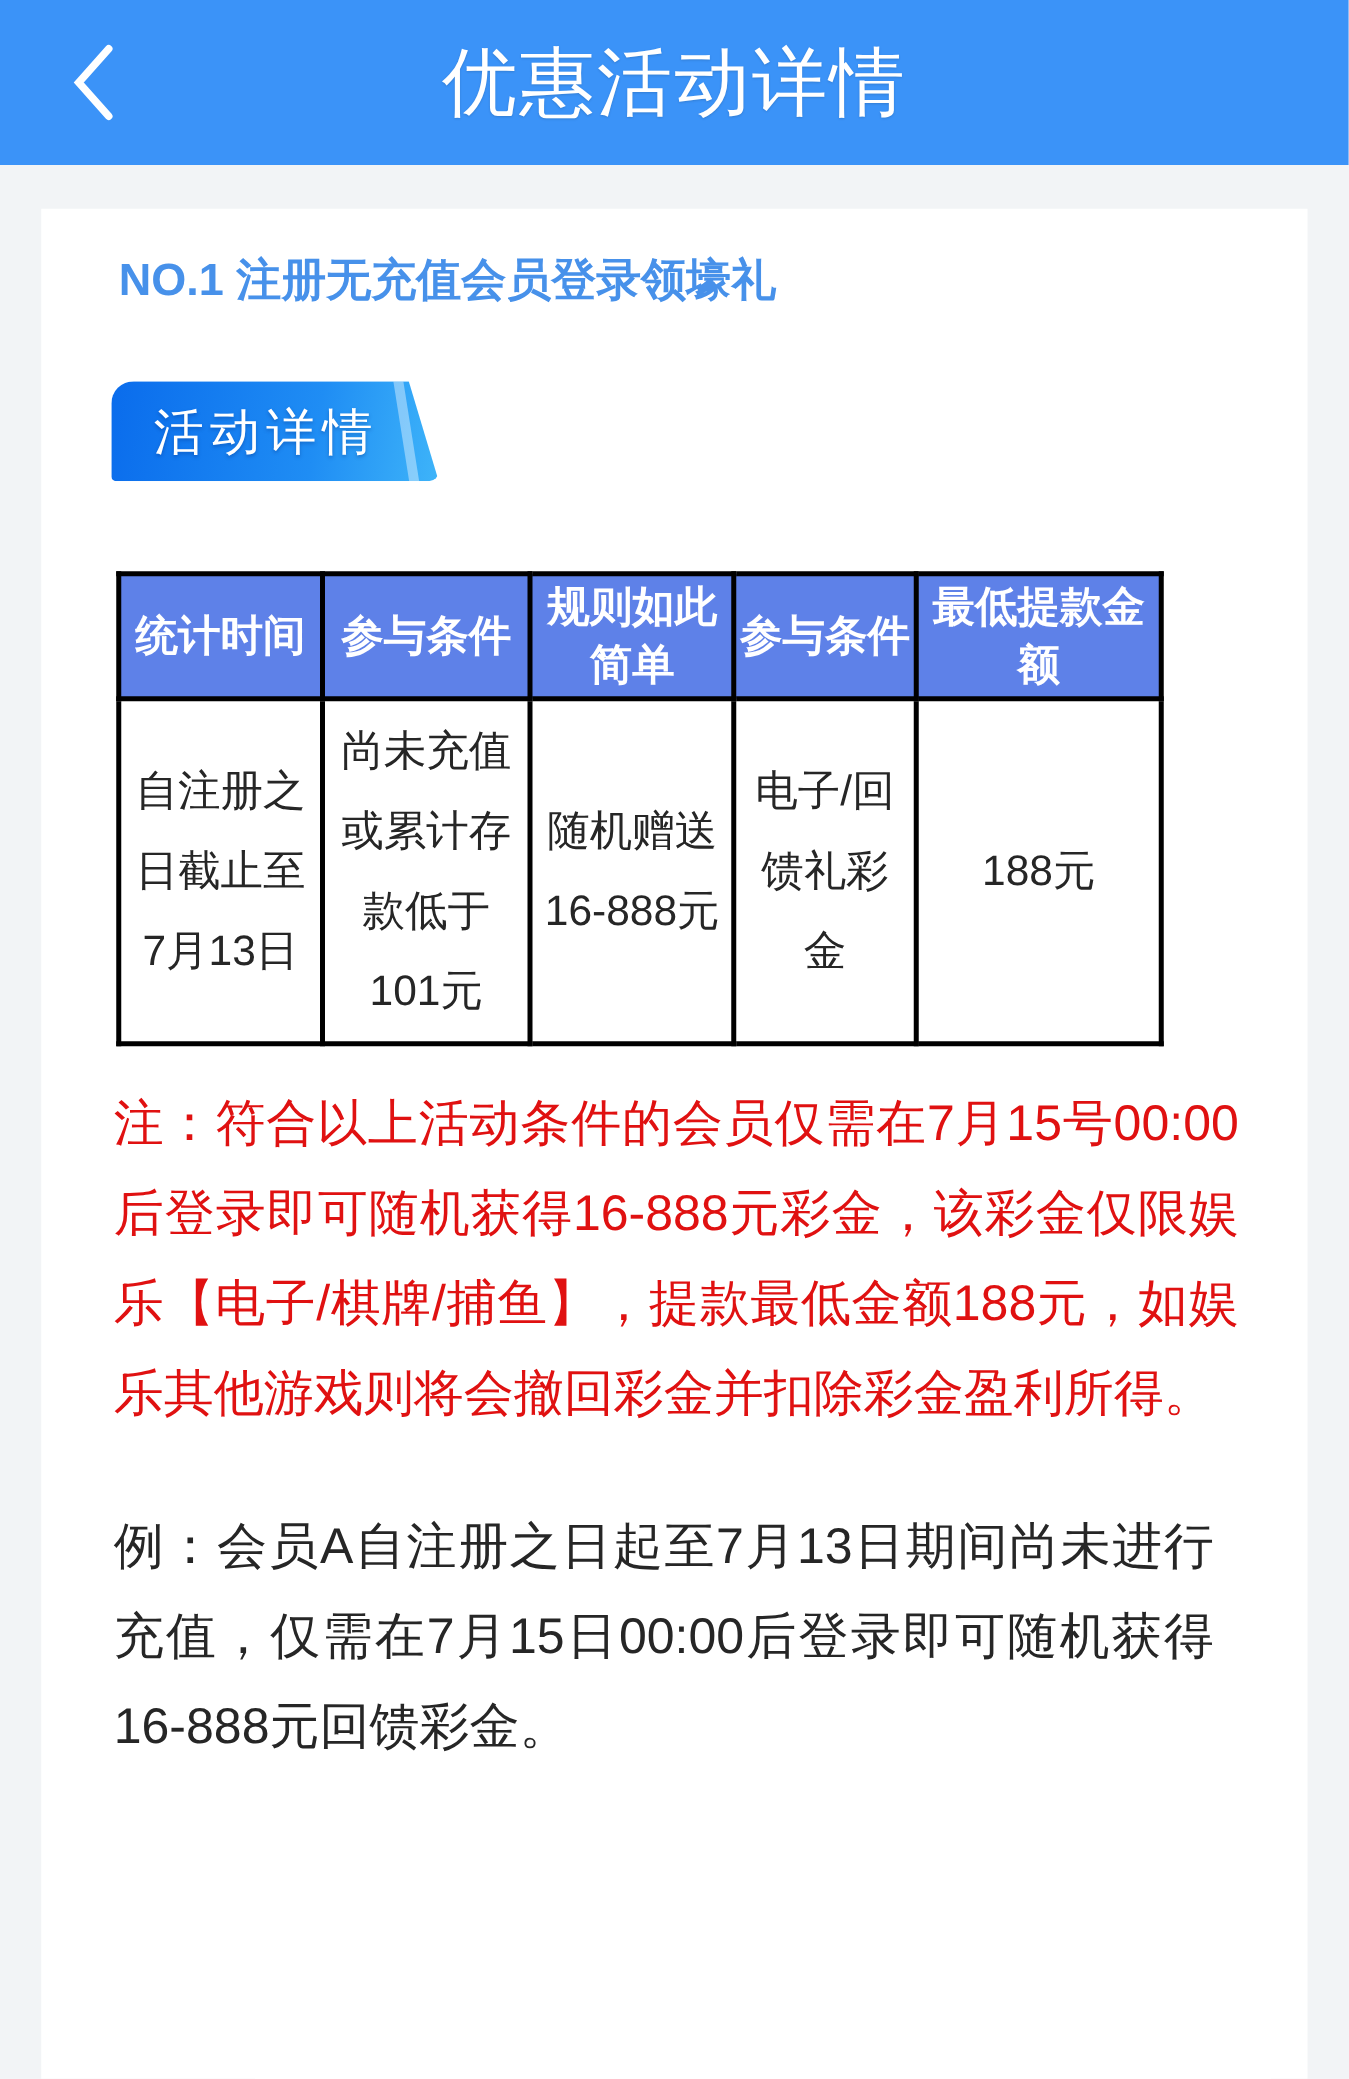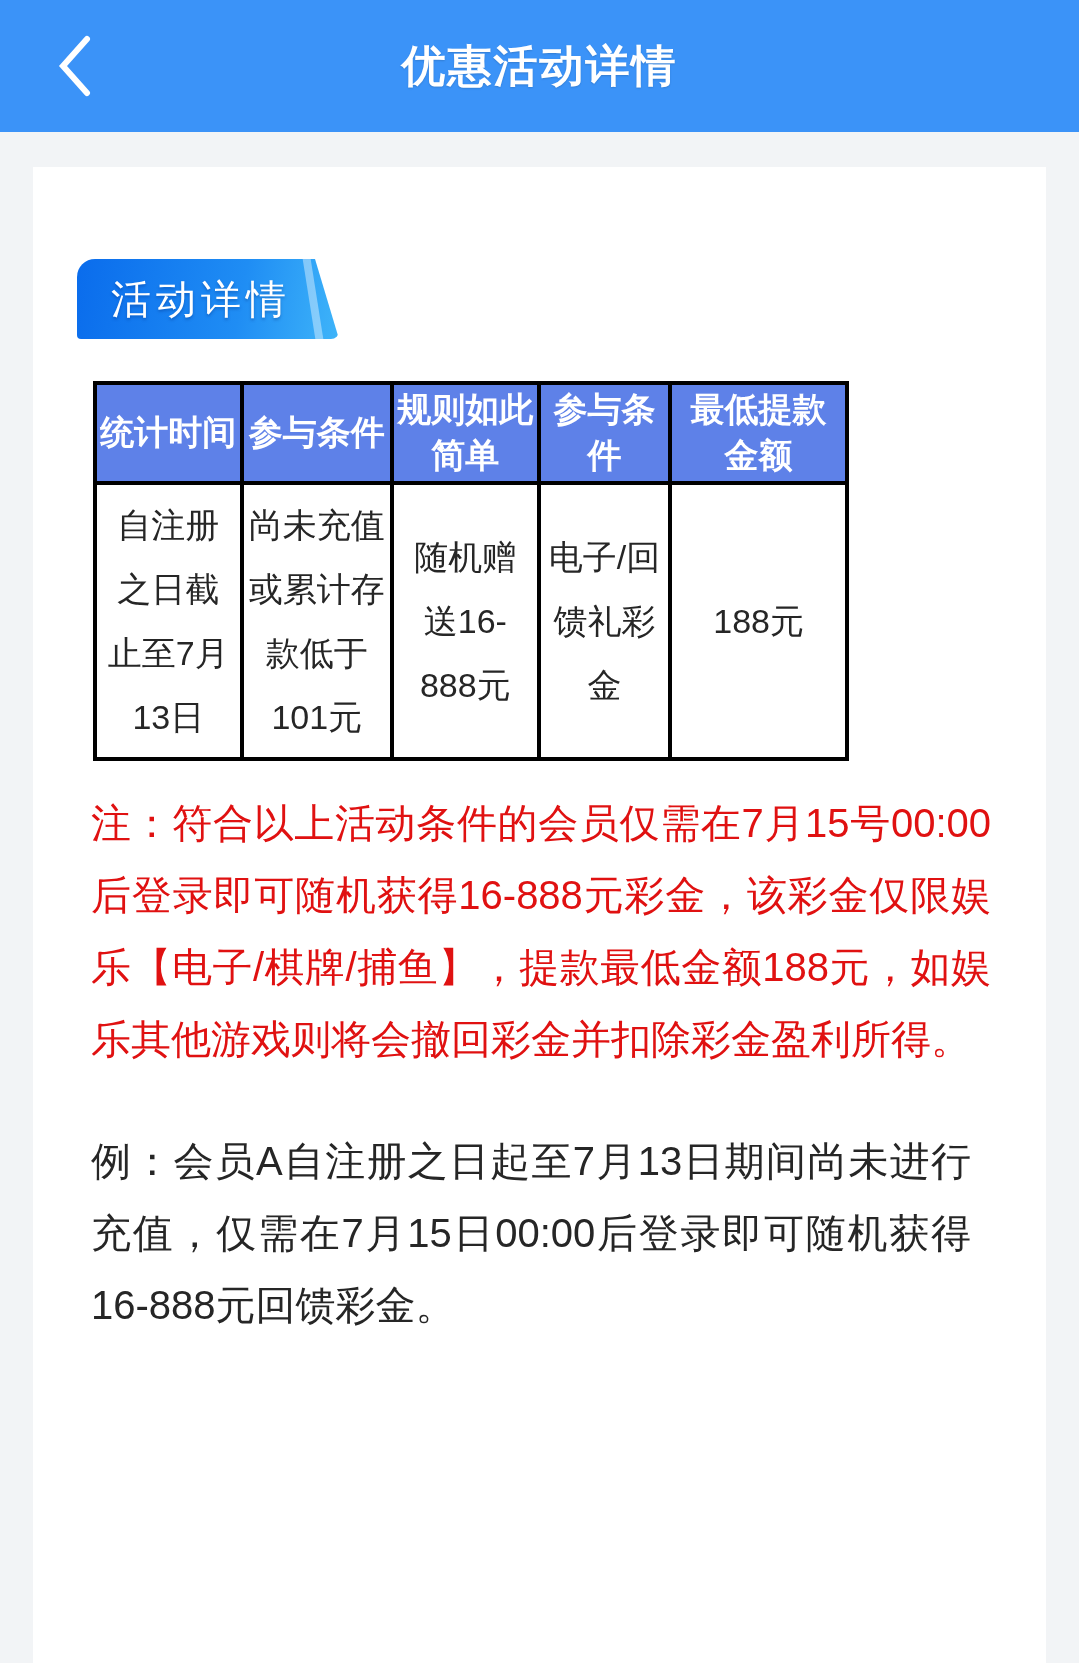--- a/index.html
+++ b/index.html
@@ -21,22 +21,22 @@
   .back-btn {
     position: absolute;
     left: 30px; top: 0;
     width: 90px; height: 132px;
     display: flex; align-items: center; justify-content: center;
     background: transparent; border: none; cursor: pointer;
   }
   .back-btn svg { display: block; }
   .app-title {
     color: #ffffff;
-    font-size: 44px;
-    font-weight: bold;
+    font-size: 60px;
+    font-weight: normal;
     letter-spacing: 2px;
     text-shadow: 0 1px 2px rgba(0,0,0,0.15);
   }
 
   
   .card {
     margin: 35px 33px 0 33px;
     width: 1013px;
     min-height: 1500px;
     background: #ffffff;
@@ -46,21 +46,21 @@
   .section-title {
     color: #4791ea;
     font-size: 36px;
     line-height: 46px;
     padding-left: 32px;
   }
 
   
   .badge {
     position: relative;
-    margin: 58px 0 0 14px;
+    margin: 58px 0 0 26px;
     width: 262px; height: 80px;
     background: linear-gradient(100deg, #0a6cec 0%, #1f8df4 62%, #3eb4f9 100%);
     border-radius: 18px 4px 8px 4px;
     clip-path: polygon(0 0, calc(100% - 24px) 0, 100% 100%, 0 100%);
     display: flex; align-items: center; justify-content: center;
   }
   .badge::before {
     content: "";
     position: absolute;
     right: 22px; top: 0; bottom: 0;
@@ -81,22 +81,22 @@
     margin: 38px 26px 0 58px;
     width: 830px;
     color: #262626;
     font-size: 40px;
     line-height: 68px;
     text-align: justify;
   }
 
   
   .promo-table {
-    margin: 42px 0 0 30px;
-    width: 756px;
+    margin: 72px 0 0 30px;
+    width: 838px;
     border-collapse: collapse;
     table-layout: fixed;
     text-align: center;
   }
   .promo-table th, .promo-table td {
     border: 4px solid #000000;
   }
   .promo-table th {
     background: #5e81e8;
     color: #ffffff;
@@ -142,20 +142,21 @@
       <svg width="34" height="62" viewBox="0 0 34 62">
         <polyline points="29,4 5,31 29,58" fill="none" stroke="#ffffff" stroke-width="6" stroke-linecap="round" stroke-linejoin="miter"></polyline>
       </svg>
     </span>
   </button>
   <h1 class="app-title">优惠活动详情</h1>
 </header>
 
 <main class="card">
 
+  <h2 class="section-title">NO.1 注册无充值会员登录领壕礼</h2>
 
   <div class="badge">
     <span class="badge-label">活动详情</span>
   </div>
 
 
   <table class="promo-table">
     <colgroup>
       <col style="width:19.5%">
       <col style="width:20%">

